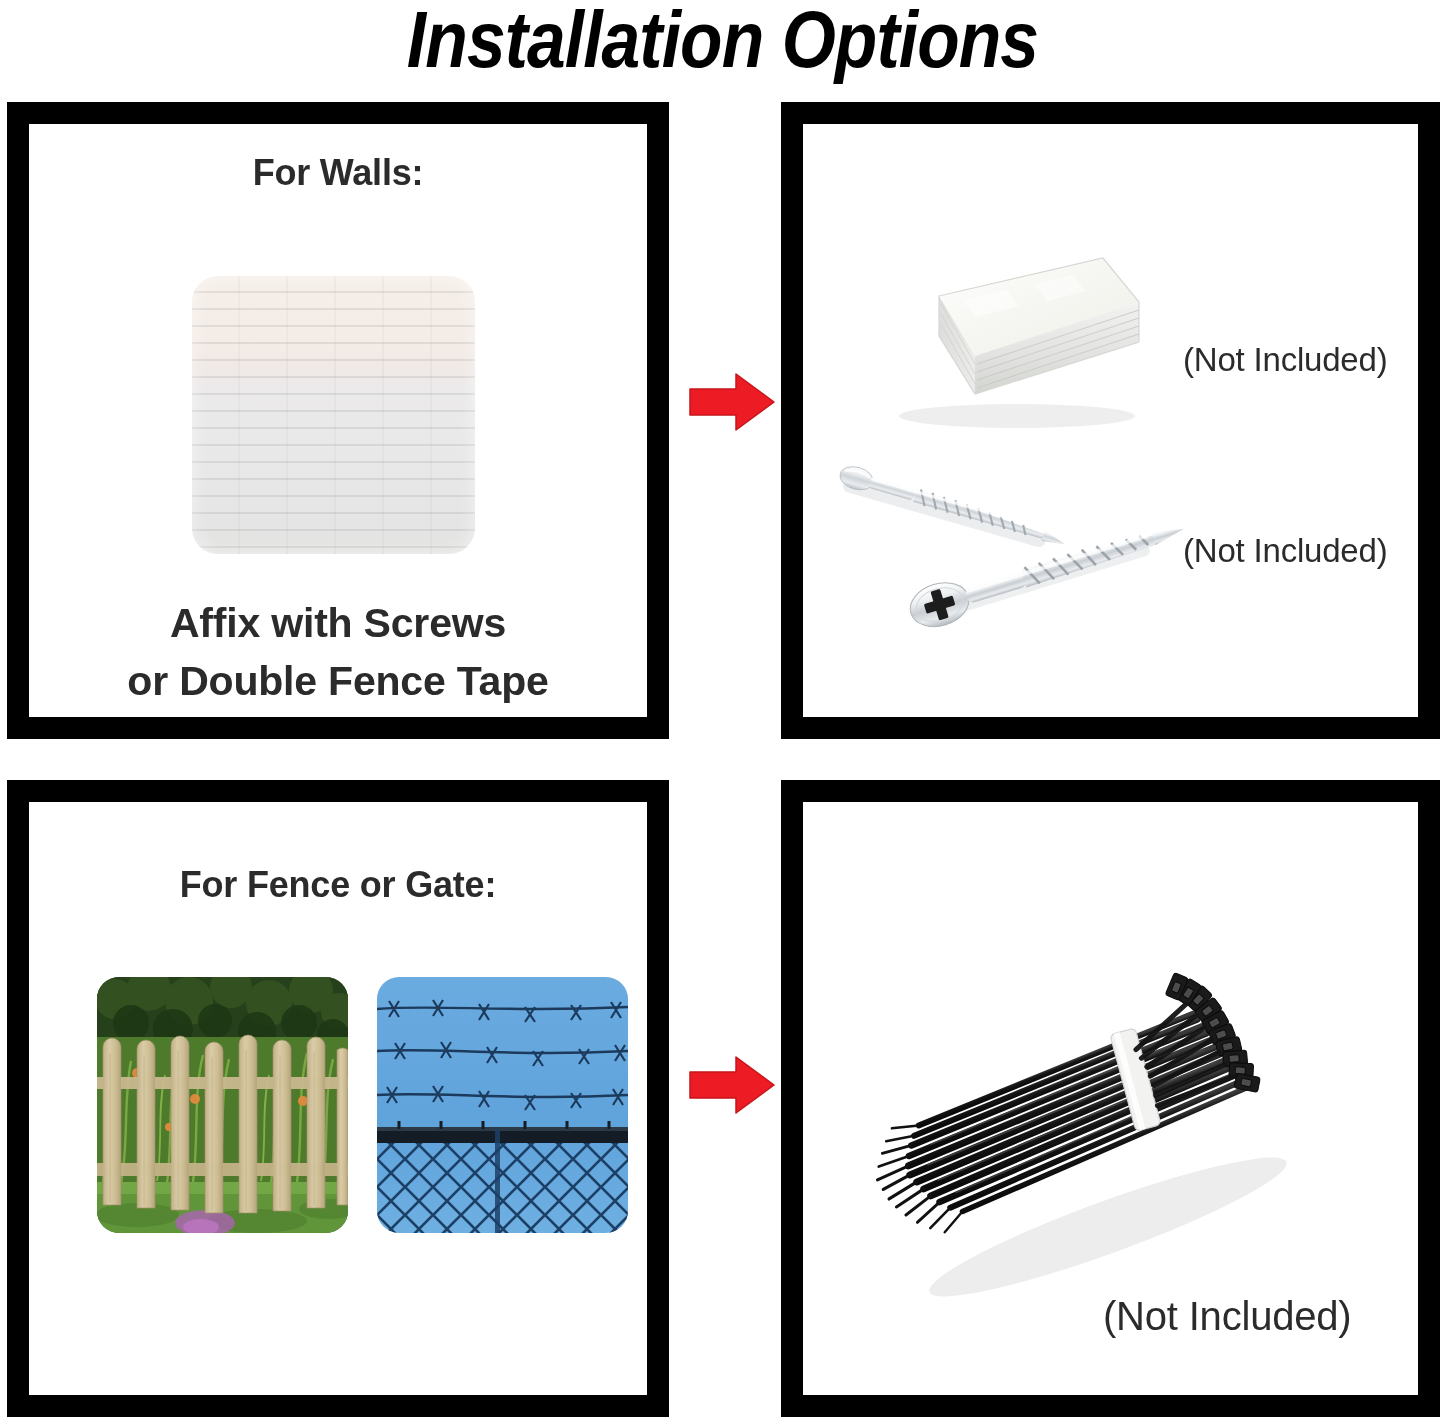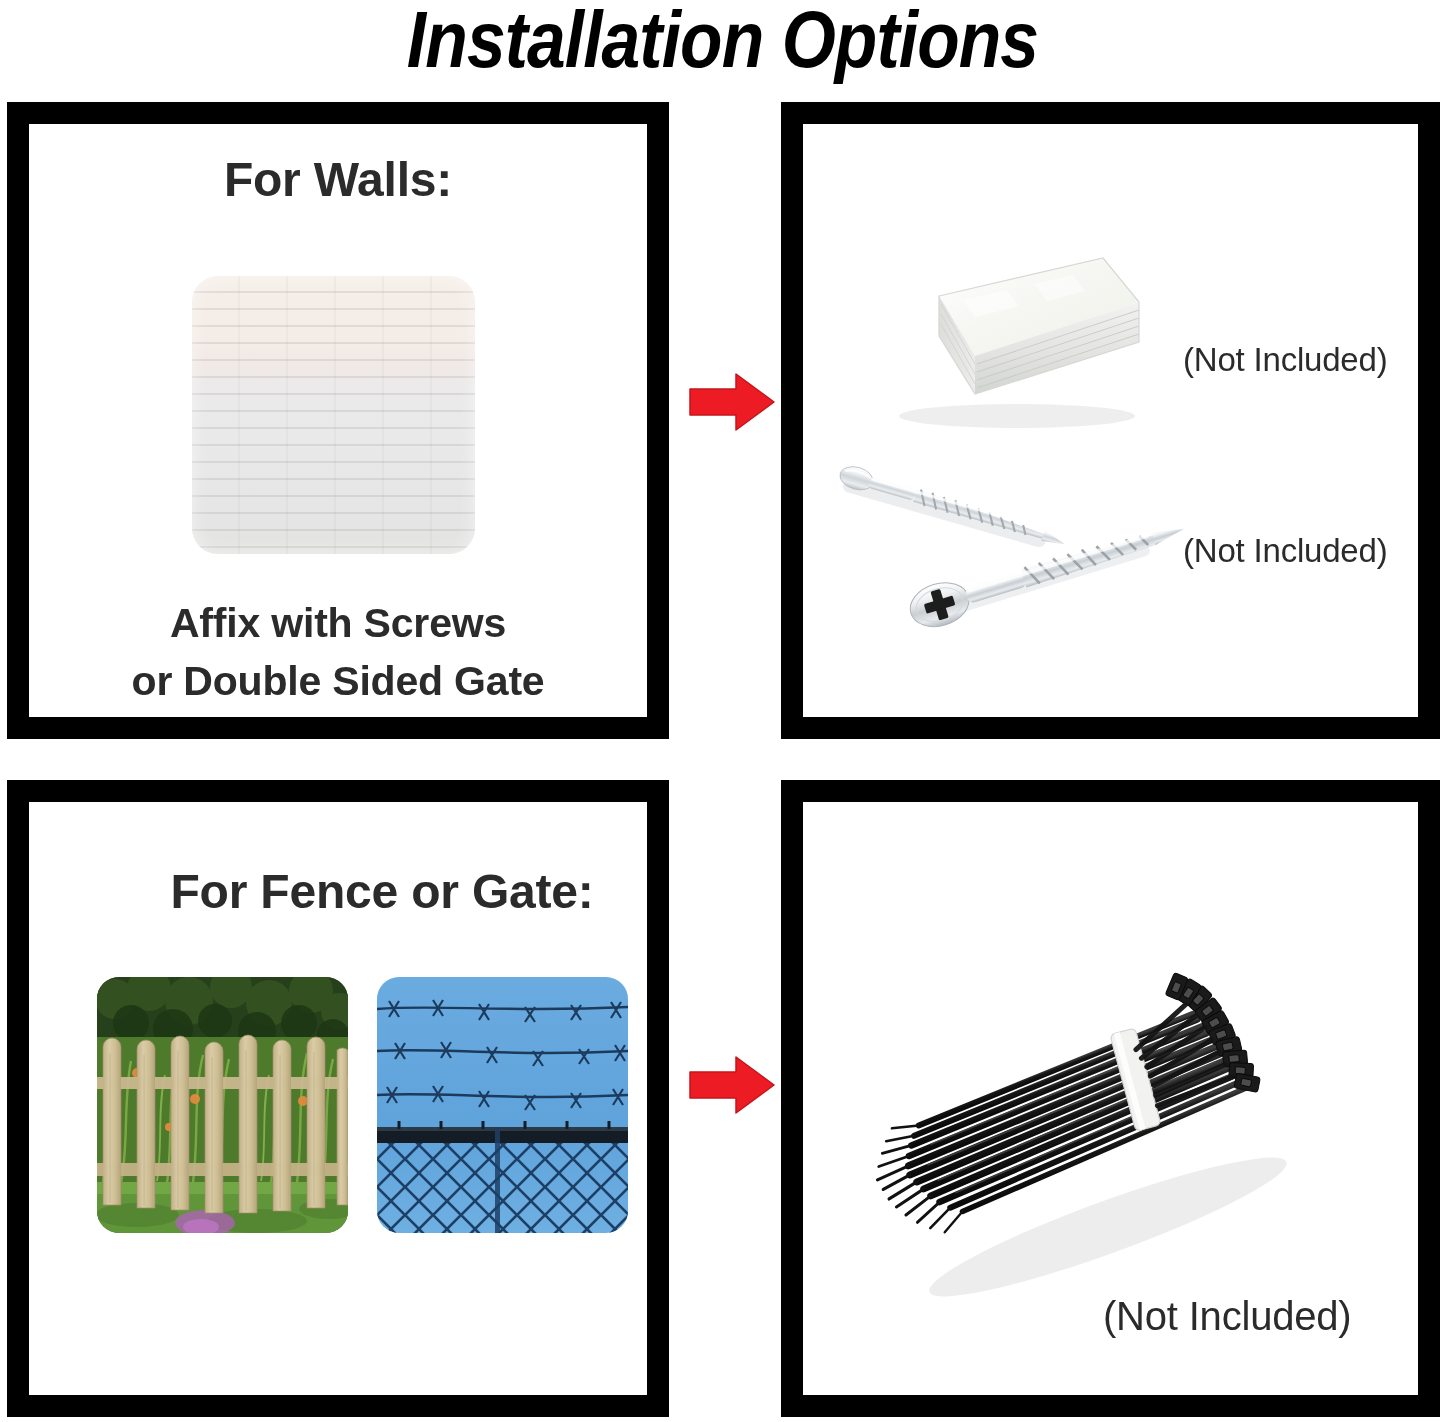--- a/index.html
+++ b/index.html
@@ -50,21 +50,21 @@
     width: 100%;
     height: 100%;
   }
 
   
   .heading {
     position: absolute;
     left: 0;
     width: 100%;
     text-align: center;
-    font-size: 48px;
+    font-size: 36px;
     font-weight: bold;
     color: #2b2b2b;
     letter-spacing: -0.2px;
   }
   .caption {
     position: absolute;
     left: 0;
     width: 100%;
     text-align: center;
     font-size: 41px;
@@ -159,21 +159,21 @@
 
 <div class="panel panel-tl">
   <div class="panel-inner">
 
     <div class="heading" style="top:28px;">For Walls:</div>
 
     <div class="brick"></div>
 
     <div class="caption" style="top:470px;">
       <div>Affix with Screws</div>
-      <div>or Double Sided Gate</div>
+      <div>or Double Fence Tape</div>
     </div>
 
   </div>
 </div>
 
 <div class="arrow arrow-1">
   <svg viewBox="0 0 88 60" width="88" height="60" aria-hidden="true">
     <polygon points="2,17 48,17 48,2 86,30 48,58 48,43 2,43" fill="#ED1C24" stroke="#C4141A" stroke-width="1.5" stroke-linejoin="round"></polygon>
   </svg>
 </div>
@@ -312,21 +312,21 @@
     </div>
 
     <div class="note note-2">(Not Included)</div>
 
   </div>
 </div>
 
 <div class="panel panel-bl">
   <div class="panel-inner">
 
-    <div class="heading" style="top:62px;margin-left:44px;">For Fence or Gate:</div>
+    <div class="heading" style="top:62px;">For Fence or Gate:</div>
 
     <div class="photo photo-fence">
       <svg viewBox="0 0 251 256" width="251" height="256" preserveAspectRatio="none" aria-hidden="true">
         <defs>
           <linearGradient id="wood" x1="0" y1="0" x2="1" y2="0">
             <stop offset="0%" stop-color="#c2b087"></stop>
             <stop offset="35%" stop-color="#d9cca6"></stop>
             <stop offset="70%" stop-color="#cdbd93"></stop>
             <stop offset="100%" stop-color="#b5a47c"></stop>
           </linearGradient>

